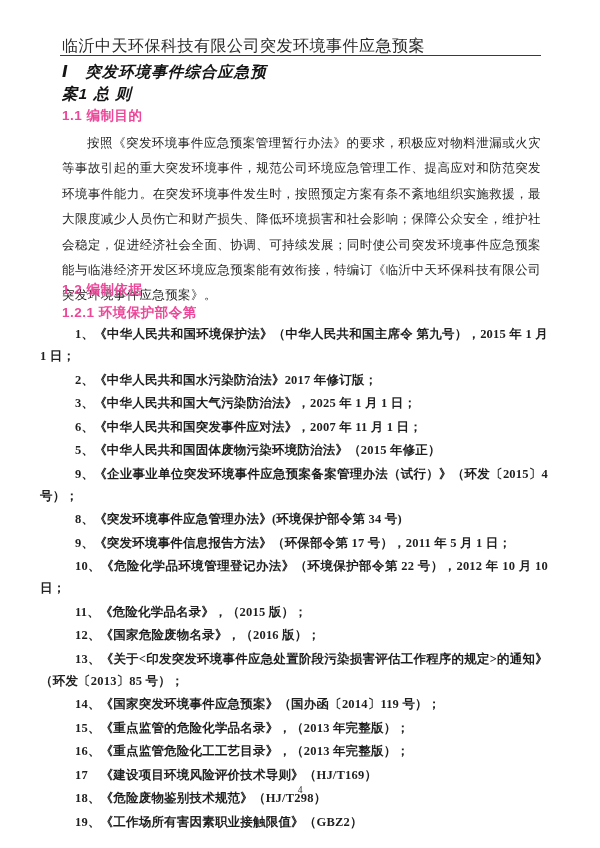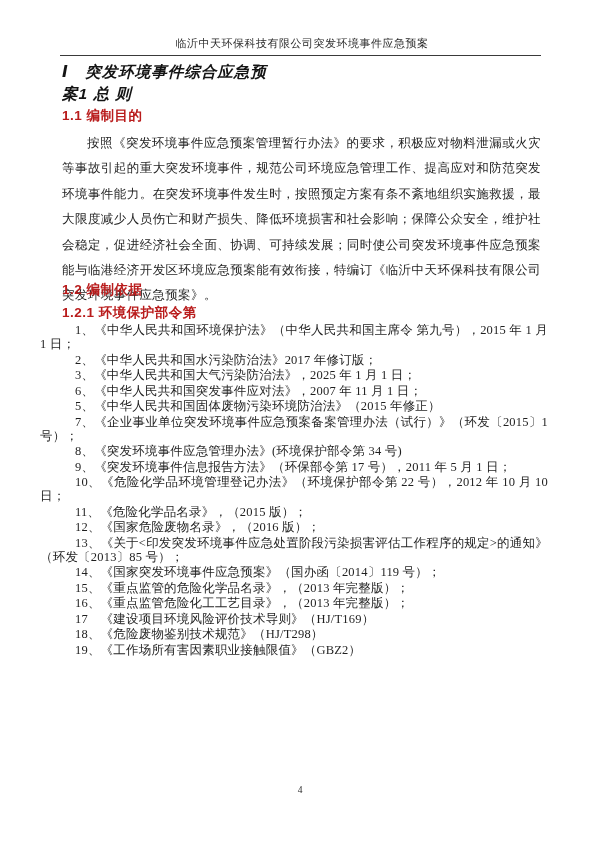--- a/index.html
+++ b/index.html
@@ -14,25 +14,24 @@
     background: #ffffff;
     color: #1f1f1f;
     overflow: hidden;
     font-family: "Liberation Serif", "DejaVu Serif", serif;
   }
   .header-title {
     position: absolute;
     left: 62px;
     top: 36px;
     width: 480px;
-    font-size: 11px;
+    font-size: 16px;
     letter-spacing: 0.5px;
     color: #2a2a2a;
     white-space: nowrap;
-    text-align: center;
   }
   .header-rule {
     position: absolute;
     left: 60px;
     top: 55px;
     width: 481px;
     height: 1px;
     background: #3a3a3a;
   }
   .chapter-title {
@@ -49,21 +48,21 @@
     font-style: italic;
   }
   .h2 {
     position: absolute;
     left: 62px;
     font-family: "Liberation Sans", "DejaVu Sans", sans-serif;
     font-weight: bold;
     font-size: 13.5px;
     line-height: 18px;
     letter-spacing: 0.5px;
-    color: #b91c1c;
+    color: #ec4899;
     white-space: nowrap;
   }
   .h-purpose { top: 107px; }
   .h-basis   { top: 281px; }
   .h-laws    { top: 304px; }
   .body-paragraph {
     position: absolute;
     left: 62px;
     top: 131px;
     width: 479px;
@@ -81,24 +80,25 @@
     top: 323px;
     width: 508px;
     margin: 0;
     padding: 0;
     list-style: none;
     font-size: 12.5px;
     color: #1f1f1f;
   }
   .laws-list li {
     margin: 0 0 1.5px 0;
-    line-height: 14px;
+    line-height: 22px;
     text-indent: 35px;
     text-align: justify;
     letter-spacing: 0.2px;
+    font-weight: bold;
   }
   .page-number {
     position: absolute;
     left: 0;
     top: 785px;
     width: 600px;
     text-align: center;
     font-size: 9.5px;
     color: #2a2a2a;
   }
@@ -124,21 +124,21 @@
   <div class="h2 h-basis">1.2 编制依据</div>
 
   <div class="h2 h-laws">1.2.1 环境保护部令第</div>
 
   <ul class="laws-list">
       <li>1、《中华人民共和国环境保护法》（中华人民共和国主席令 第九号），2015 年 1 月 1 日；</li>
       <li>2、《中华人民共和国水污染防治法》2017 年修订版；</li>
       <li>3、《中华人民共和国大气污染防治法》，2025 年 1 月 1 日；</li>
       <li>6、《中华人民共和国突发事件应对法》，2007 年 11 月 1 日；</li>
       <li>5、《中华人民共和国固体废物污染环境防治法》（2015 年修正）</li>
-      <li>7、《企业事业单位突发环境事件应急预案备案管理办法（试行）》（环发〔2015〕1 号）；</li>
+      <li>9、《企业事业单位突发环境事件应急预案备案管理办法（试行）》（环发〔2015〕4 号）；</li>
       <li>8、《突发环境事件应急管理办法》(环境保护部令第 34 号)</li>
       <li>9、《突发环境事件信息报告方法》（环保部令第 17 号），2011 年 5 月 1 日；</li>
       <li>10、《危险化学品环境管理登记办法》（环境保护部令第 22 号），2012 年 10 月 10 日；</li>
       <li>11、《危险化学品名录》，（2015 版）；</li>
       <li>12、《国家危险废物名录》，（2016 版）；</li>
       <li>13、《关于&lt;印发突发环境事件应急处置阶段污染损害评估工作程序的规定&gt;的通知》（环发〔2013〕85 号）；</li>
       <li>14、《国家突发环境事件应急预案》（国办函〔2014〕119 号）；</li>
       <li>15、《重点监管的危险化学品名录》，（2013 年完整版）；</li>
       <li>16、《重点监管危险化工工艺目录》，（2013 年完整版）；</li>
       <li>17　《建设项目环境风险评价技术导则》（HJ/T169）</li>

